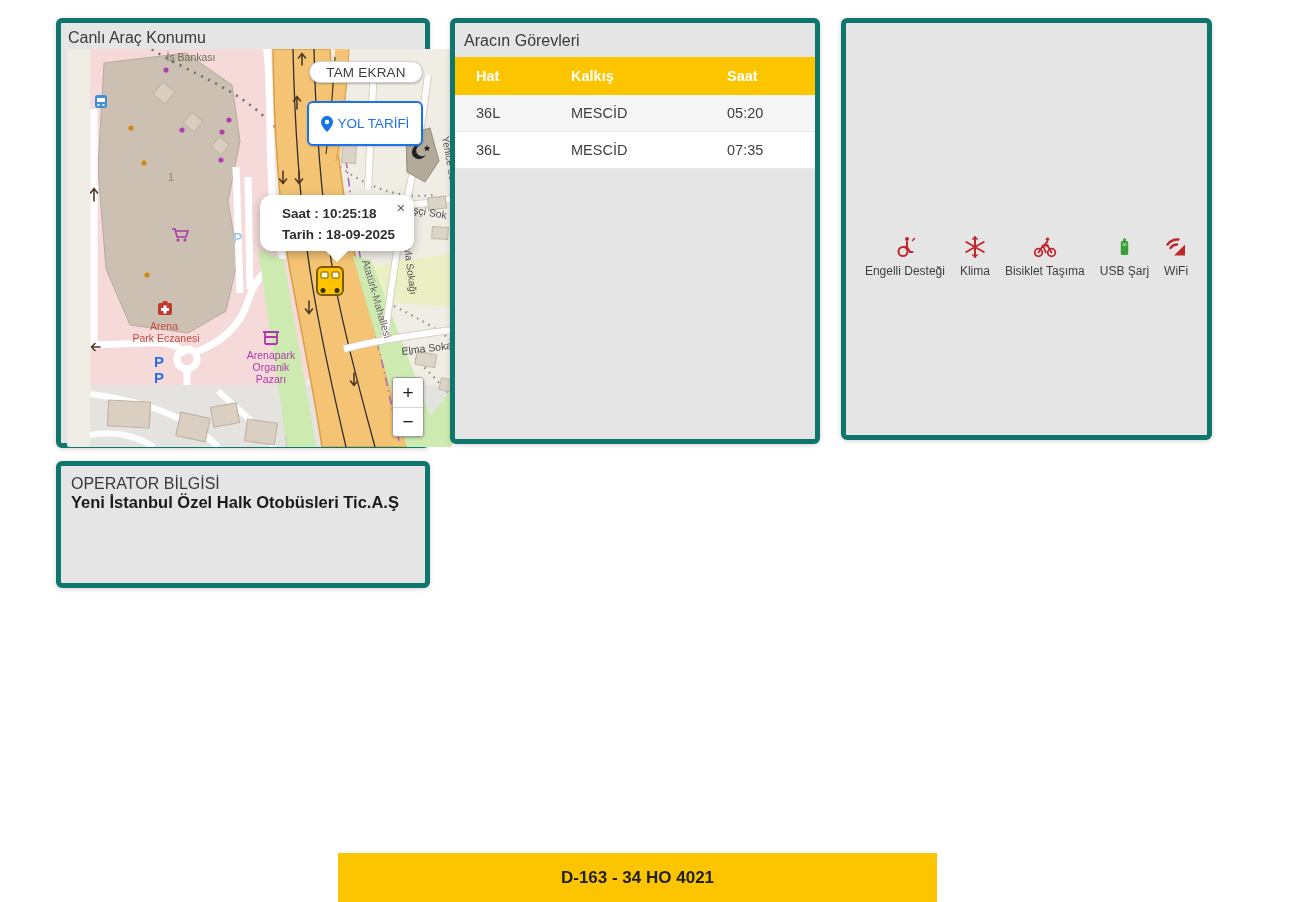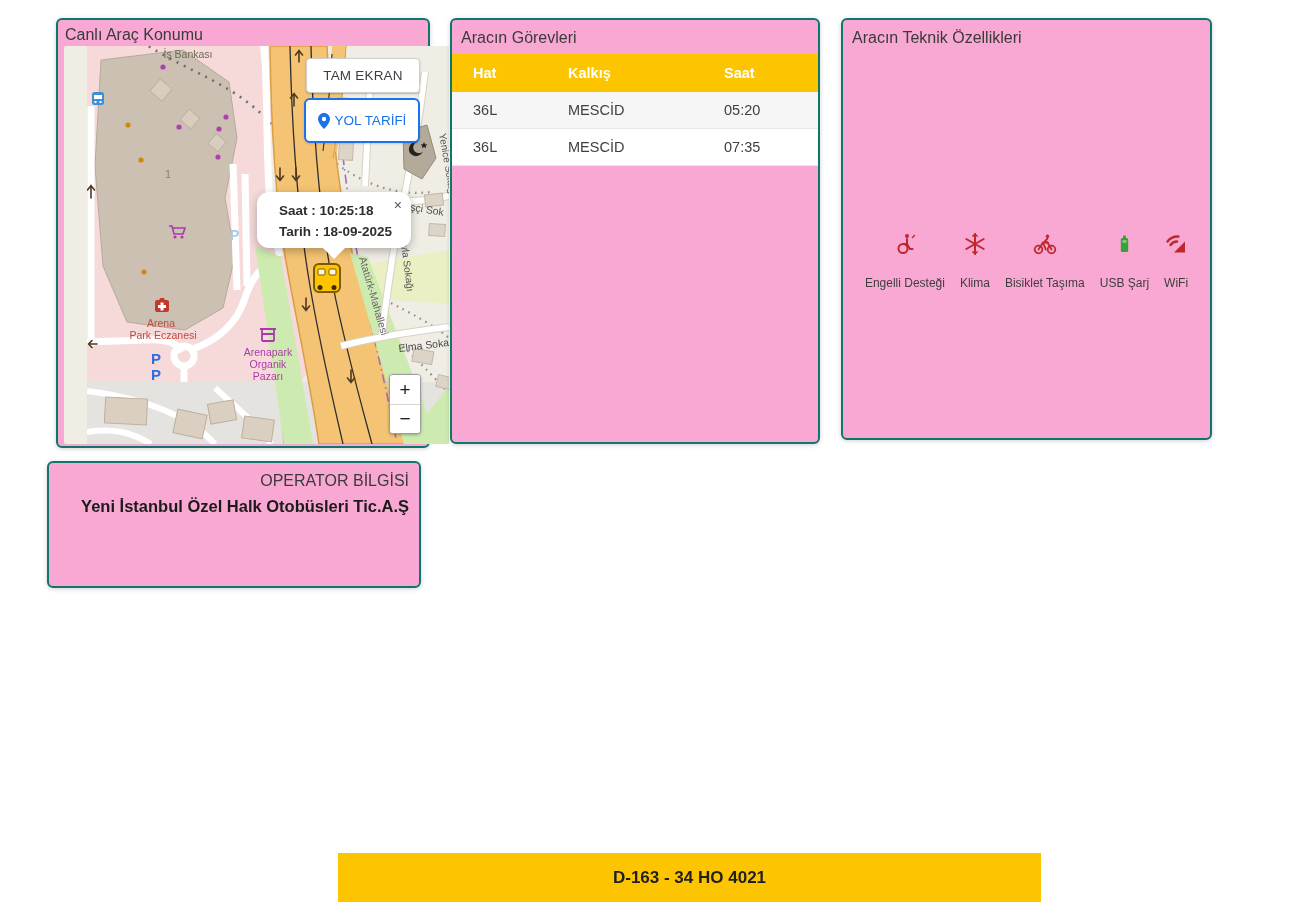--- a/index.html
+++ b/index.html
@@ -1,39 +1,39 @@
 <!DOCTYPE html>
 <html><head>
 <meta charset="utf-8">
 <style>
   html,body{margin:0;padding:0;}
   body{
     width:1300px;height:902px;position:relative;background:#ffffff;
     font-family:"Liberation Sans", sans-serif;overflow:hidden;
   }
   .card{
-    position:absolute;background:#f9a8d4;border:2px solid #0f766e;border-radius:6px;
+    position:absolute;background:#e5e5e5;border:5px solid #0f766e;border-radius:6px;
     box-shadow:0 1px 5px rgba(0,0,0,0.18);box-sizing:border-box;
   }
   .card-title{font-size:16px;color:#3a3a3a;}
 
   
   #map-card{left:56px;top:18px;width:374px;height:430px;}
   #map-card .card-title{position:absolute;left:7px;top:6px;}
   .map{
     position:absolute;left:6px;top:26px;width:362px;height:398px;
     overflow:hidden;border-radius:2px;background:#f0ede5;padding-left:23px;
   }
   .map svg text{font-family:"Liberation Sans", sans-serif;}
   .map-btn{
     position:absolute;box-sizing:border-box;background:#fff;cursor:pointer;
     font-family:"Liberation Sans", sans-serif;
   }
   #btn-fullscreen{
-    left:242px;top:12px;width:114px;height:35px;border:1px solid #cfcfcf;border-radius:4px;
+    left:242px;top:12px;width:114px;height:22px;border:1px solid #cfcfcf;border-radius:12px;
     box-shadow:0 1px 2px rgba(0,0,0,0.25);font-size:13.5px;color:#3a3f45;letter-spacing:.2px;
   }
   #btn-directions{
     left:240px;top:52px;width:116px;height:45px;border:2px solid #1a73e8;border-radius:6px;
     color:#1a73e8;font-size:13.5px;display:flex;align-items:center;justify-content:center;gap:5px;
     box-shadow:0 1px 2px rgba(0,0,0,0.15);
   }
   .popup{
     position:absolute;left:161px;top:146px;width:154px;height:56px;background:#fff;border-radius:12px;
     box-shadow:0 3px 10px rgba(0,0,0,0.28);font-size:13.5px;font-weight:bold;color:#2e2e2e;
@@ -60,30 +60,30 @@
   .thead,.trow{display:grid;grid-template-columns:95px 156px 1fr;align-items:center;padding-left:21px;}
   .thead{height:38px;background:#fdc500;color:#fff;font-size:14.5px;font-weight:bold;}
   .trow{height:36px;color:#3f3f3f;font-size:14.5px;border-bottom:1px solid #e8e8e8;background:#fff;}
   .trow.odd{background:#f6f6f6;}
 
   
   #tech-card{left:841px;top:18px;width:371px;height:422px;}
   #tech-card .card-title{padding:9px 8px 0 9px;}
   .features{position:absolute;left:0;right:0;top:212px;display:flex;justify-content:center;align-items:flex-end;gap:15px;}
   .feature{display:flex;flex-direction:column;align-items:center;}
-  .feature .flabel{font-size:12px;color:#3e3e3e;margin-top:20px;white-space:nowrap;}
+  .feature .flabel{font-size:12px;color:#3e3e3e;margin-top:5px;white-space:nowrap;}
   .feature svg{display:block;}
 
   
-  #operator-card{left:47px;top:461px;width:374px;height:127px;padding:9px 10px;text-align:right;}
-  #operator-card .op-name{font-size:16.5px;font-weight:bold;color:#1b1b1b;margin-top:7px;}
+  #operator-card{left:56px;top:461px;width:374px;height:127px;padding:9px 10px;}
+  #operator-card .op-name{font-size:16.5px;font-weight:bold;color:#1b1b1b;}
 
   
   #plate-bar{
-    position:absolute;left:338px;top:853px;width:703px;height:49px;background:#fdc500;
+    position:absolute;left:338px;top:853px;width:599px;height:49px;background:#fdc500;
     display:flex;align-items:center;justify-content:center;font-size:17px;font-weight:bold;color:#1f1f1f;
   }
 </style>
 </head>
 <body>
 
 <div class="card" id="map-card">
   <div class="card-title">Canlı Araç Konumu</div>
   <div class="map">
     <svg width="362" height="398" viewBox="0 0 362 398">
@@ -279,21 +279,20 @@
     <span>05:20</span>
   </div>
   <div class="trow">
     <span>36L</span>
     <span>MESCİD</span>
     <span>07:35</span>
   </div>
 </div>
 
 <div class="card" id="tech-card">
-  <div class="card-title">Aracın Teknik Özellikleri</div>
   <div class="features">
     <div class="feature">
       <svg width="24" height="24" viewBox="0 0 24 24">
         <g fill="none" stroke="#c0272d" stroke-width="2" stroke-linecap="round">
           <circle cx="14" cy="4" r="2" fill="#c0272d" stroke="none"></circle>
           <path d="M14 7 v5 h-4"></path>
             <path d="M14 12 l3 5 h2.5"></path>
           <circle cx="10" cy="16.5" r="4.5"></circle>
           <path d="M19.5 5.5 l2 -2" stroke-width="1.5"></path>
         </g>

